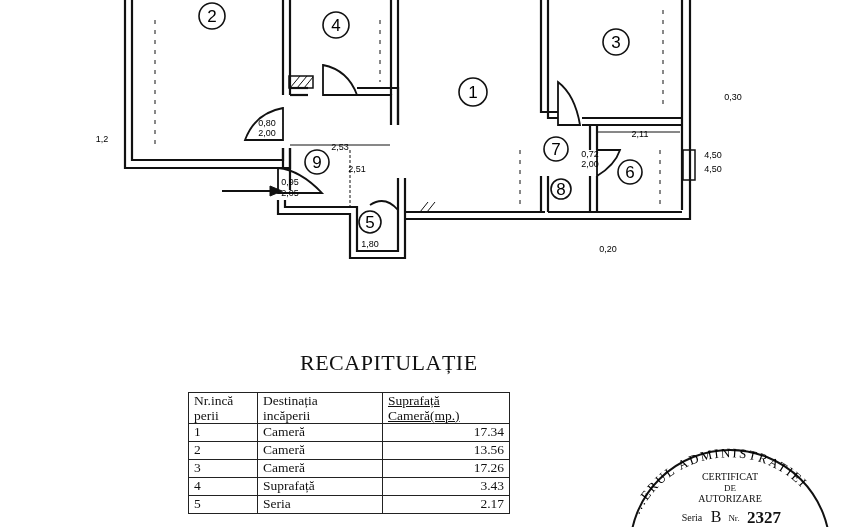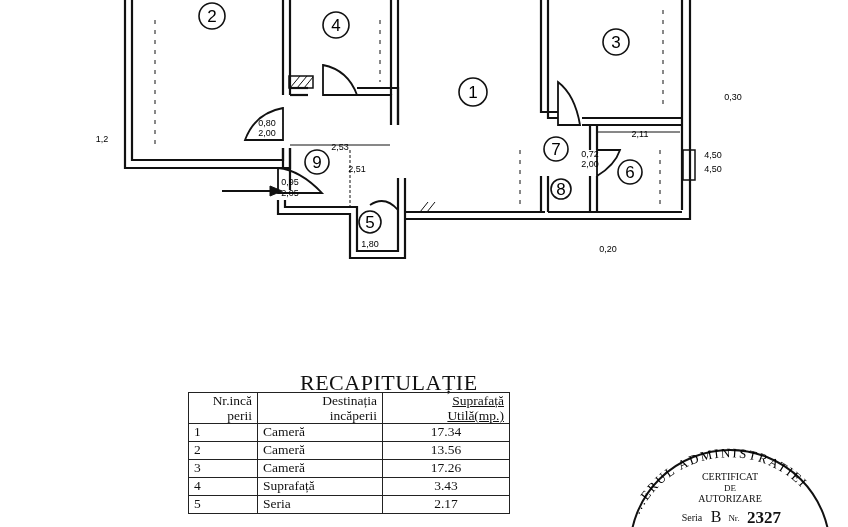--- a/index.html
+++ b/index.html
@@ -1,27 +1,27 @@
 <!DOCTYPE html>
 <html><head>
 <meta charset="utf-8">
 <style>
   html,body{margin:0;padding:0;background:#fff;}
   body{width:848px;height:527px;position:relative;overflow:hidden;font-family:"Liberation Serif",serif;color:#111;}
   #plan{position:absolute;left:0;top:0;width:848px;height:527px;}
   .rnum{font-family:"Liberation Sans",sans-serif;font-size:17px;}
   .dim{font-family:"Liberation Sans",sans-serif;font-size:9px;}
-  .recap-title{position:absolute;left:300px;top:370px;font-size:22px;letter-spacing:0.5px;}
+  .recap-title{position:absolute;left:300px;top:350px;font-size:22px;letter-spacing:0.5px;}
   table.recap{position:absolute;left:188px;top:392px;border-collapse:collapse;font-size:13.5px;}
   table.recap td{border:1.5px solid #222;padding:0 5px;height:17px;line-height:16px;vertical-align:top;}
   table.recap td.c1{width:58px;}
   table.recap td.c2{width:114px;margin-top:20px;}
   table.recap td.c3{width:116px;text-decoration:underline;}
-  table.recap td.num{text-align:center;margin-top:28px;}
-  .hdr{line-height:15px !important;text-align:right;}
+  table.recap td.num{text-align:right;margin-top:28px;}
+  .hdr{line-height:15px !important;}
   #stamp{position:absolute;left:612px;top:440px;width:236px;height:87px;}
 </style>
 </head>
 <body>
 
 <svg id="plan" viewBox="0 0 848 527" xmlns="http://www.w3.org/2000/svg">
   <g fill="none" stroke="#111" stroke-width="2.2">
 
     <path d="M132 0 V160 H283 V148"></path>
     <path d="M125 0 V168 H290 V148"></path>
@@ -134,21 +134,21 @@
   </g>
 </svg>
 
 <div class="recap-title">RECAPITULAȚIE</div>
 
 <table class="recap">
   <tbody>
       <tr>
     <td class="c1 hdr"><span>Nr.incă</span><br><span>perii</span></td>
     <td class="c2 hdr"><span>Destinația</span><br><span>incăperii</span></td>
-    <td class="c3 hdr"><span>Suprafață</span><br><span>Utilă(mp.)</span></td>
+    <td class="c3 hdr"><span>Suprafață</span><br><span>Cameră(mp.)</span></td>
   </tr>
   <tr>
     <td>1</td>
     <td>Cameră</td>
     <td class="num">17.34</td>
   </tr>
   <tr>
     <td>2</td>
     <td>Cameră</td>
     <td class="num">13.56</td>

